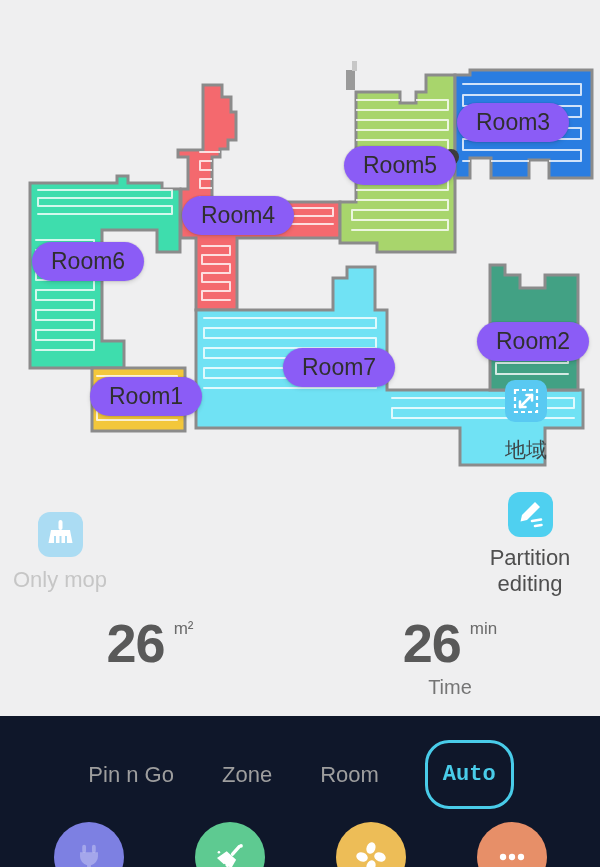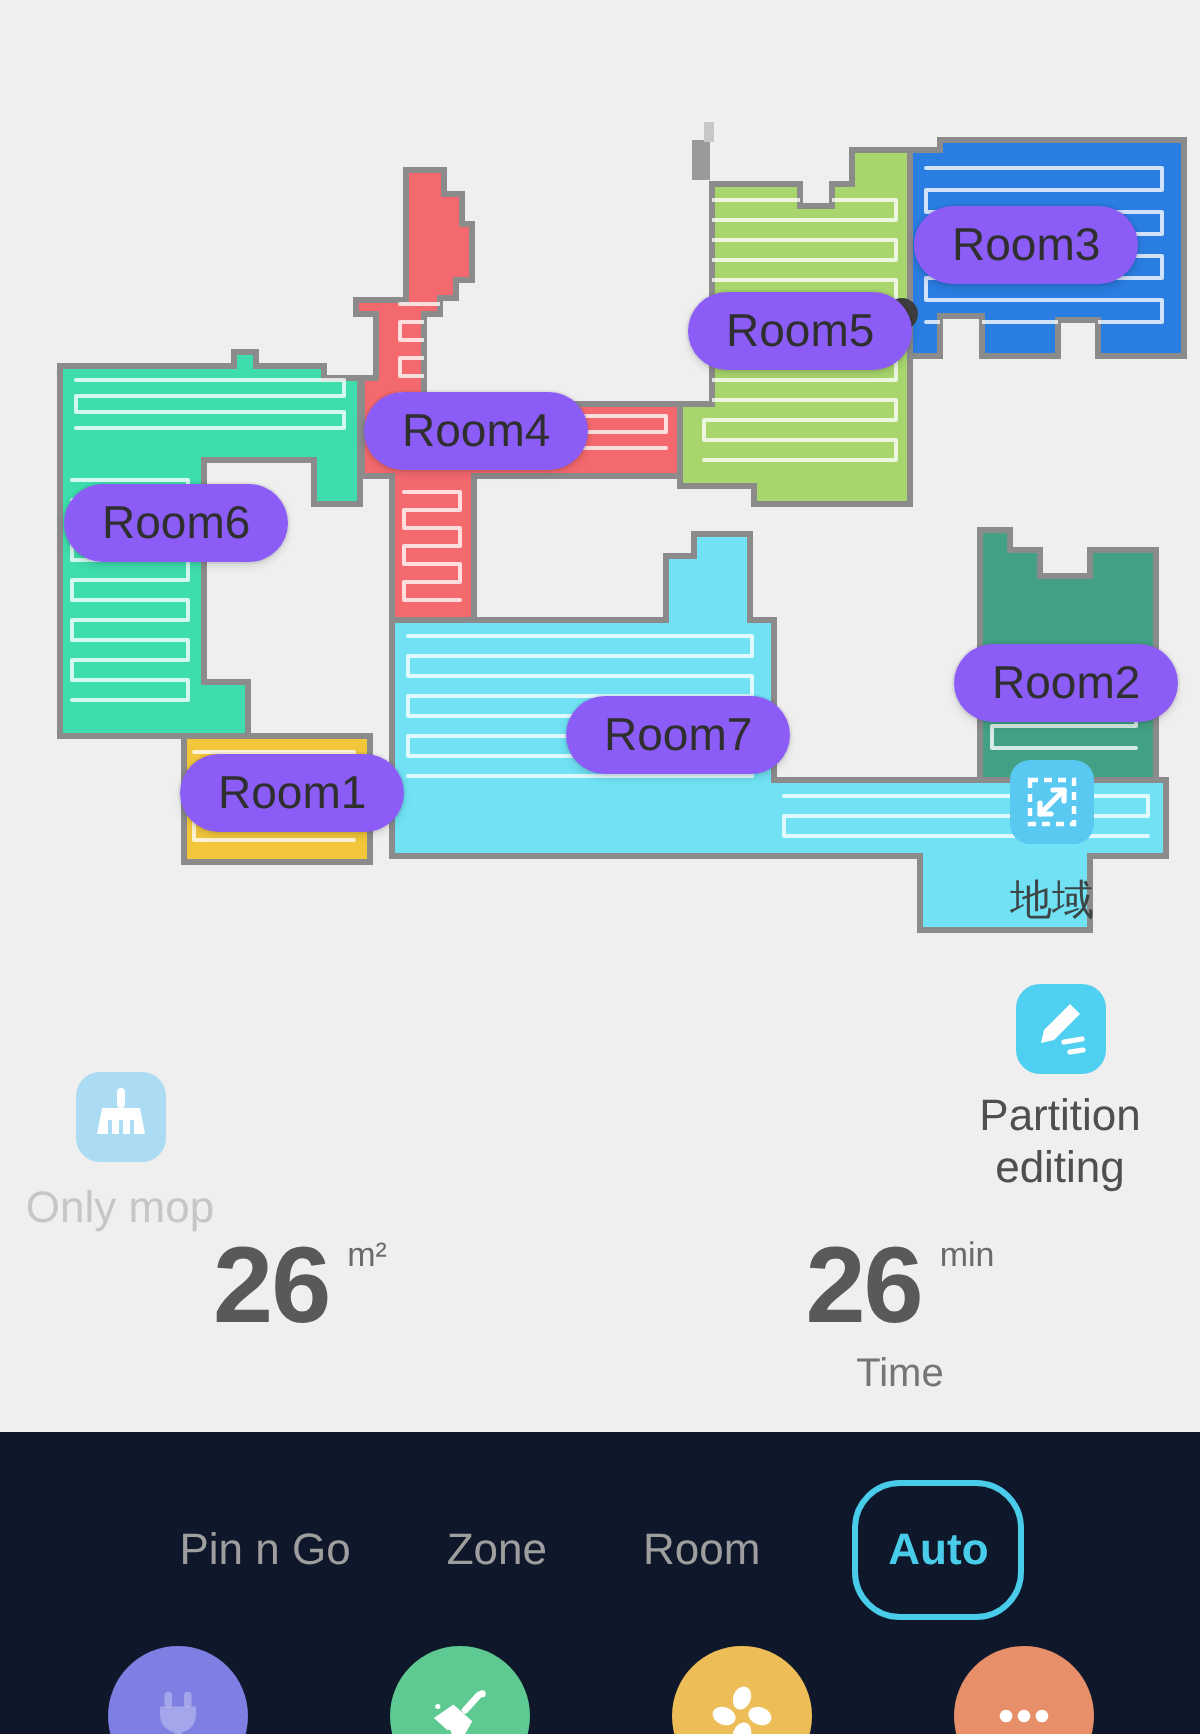--- a/index.html
+++ b/index.html
@@ -12,38 +12,38 @@
              font-size:23px;color:#2f2f2f;white-space:nowrap;
              box-shadow:0 0 0 1px rgba(0,0,0,.05),0 2px 4px rgba(0,0,0,.12);}
   .region-block{position:absolute;left:503px;top:380px;width:46px;text-align:center;}
   .region-icon{width:42px;height:42px;background:#59c9f2;border-radius:10px;margin:0 auto;
                display:flex;align-items:center;justify-content:center;}
   .region-label{font-size:21px;color:#3d4547;margin-top:14px;}
   
   .feature{position:absolute;text-align:center;}
   .feature .f-icon{width:45px;height:45px;border-radius:12px;margin:0 auto;
                    display:flex;align-items:center;justify-content:center;}
-  .only-mop{left:5px;top:536px;width:110px;}
+  .only-mop{left:5px;top:512px;width:110px;}
   .only-mop .f-icon{background:#abdcf3;}
   .only-mop .f-label{font-size:22px;color:#c6c6c6;margin-top:10px;}
   .partition{left:483px;top:492px;width:94px;}
   .partition .f-icon{background:#4fd0f0;}
   .partition .f-label{font-size:22px;color:#4f4f4f;margin-top:8px;line-height:1.18;}
   
   .stats-row{position:absolute;left:0;top:612px;width:600px;display:flex;}
   .stat{flex:1;text-align:center;}
   .stat-value{color:#595959;}
   .stat-num{font-size:54px;font-weight:600;letter-spacing:-1px;}
   .stat-unit{font-size:17px;color:#6b6b6b;vertical-align:28px;margin-left:9px;font-weight:400;text-align:center;}
   .stat-label{font-size:20px;color:#757575;margin-top:2px;}
   
   .bottom-bar{position:absolute;left:0;top:716px;width:600px;height:162px;background:#0f172a;}
   .tabs{margin-top:24px;display:flex;justify-content:center;align-items:center;gap:44px;}
   .tab{font-size:22px;color:#9e9e9e;padding:8px 2px;cursor:pointer;}
-  .tab.active{color:#49cce9;border:3px solid #49cce9;border-radius:24px;padding:19px 15px;font-weight:700;}
+  .tab.active{color:#49cce9;border:3px solid #49cce9;border-radius:24px;padding:19px 15px;font-weight:700;font-family:Liberation Mono, monospace;}
   .actions{display:flex;justify-content:space-around;padding:0 18px;margin-top:13px;}
   .action-btn{width:70px;height:70px;border-radius:50%;border:none;display:flex;
               align-items:center;justify-content:center;cursor:pointer;}
   .btn-dock{background:#7d80e2;}
   .btn-clean{background:#5eca91;}
   .btn-fan{background:#edbd57;}
   .btn-more{background:#e78f68;}
 </style>
 </head>
 <body>

